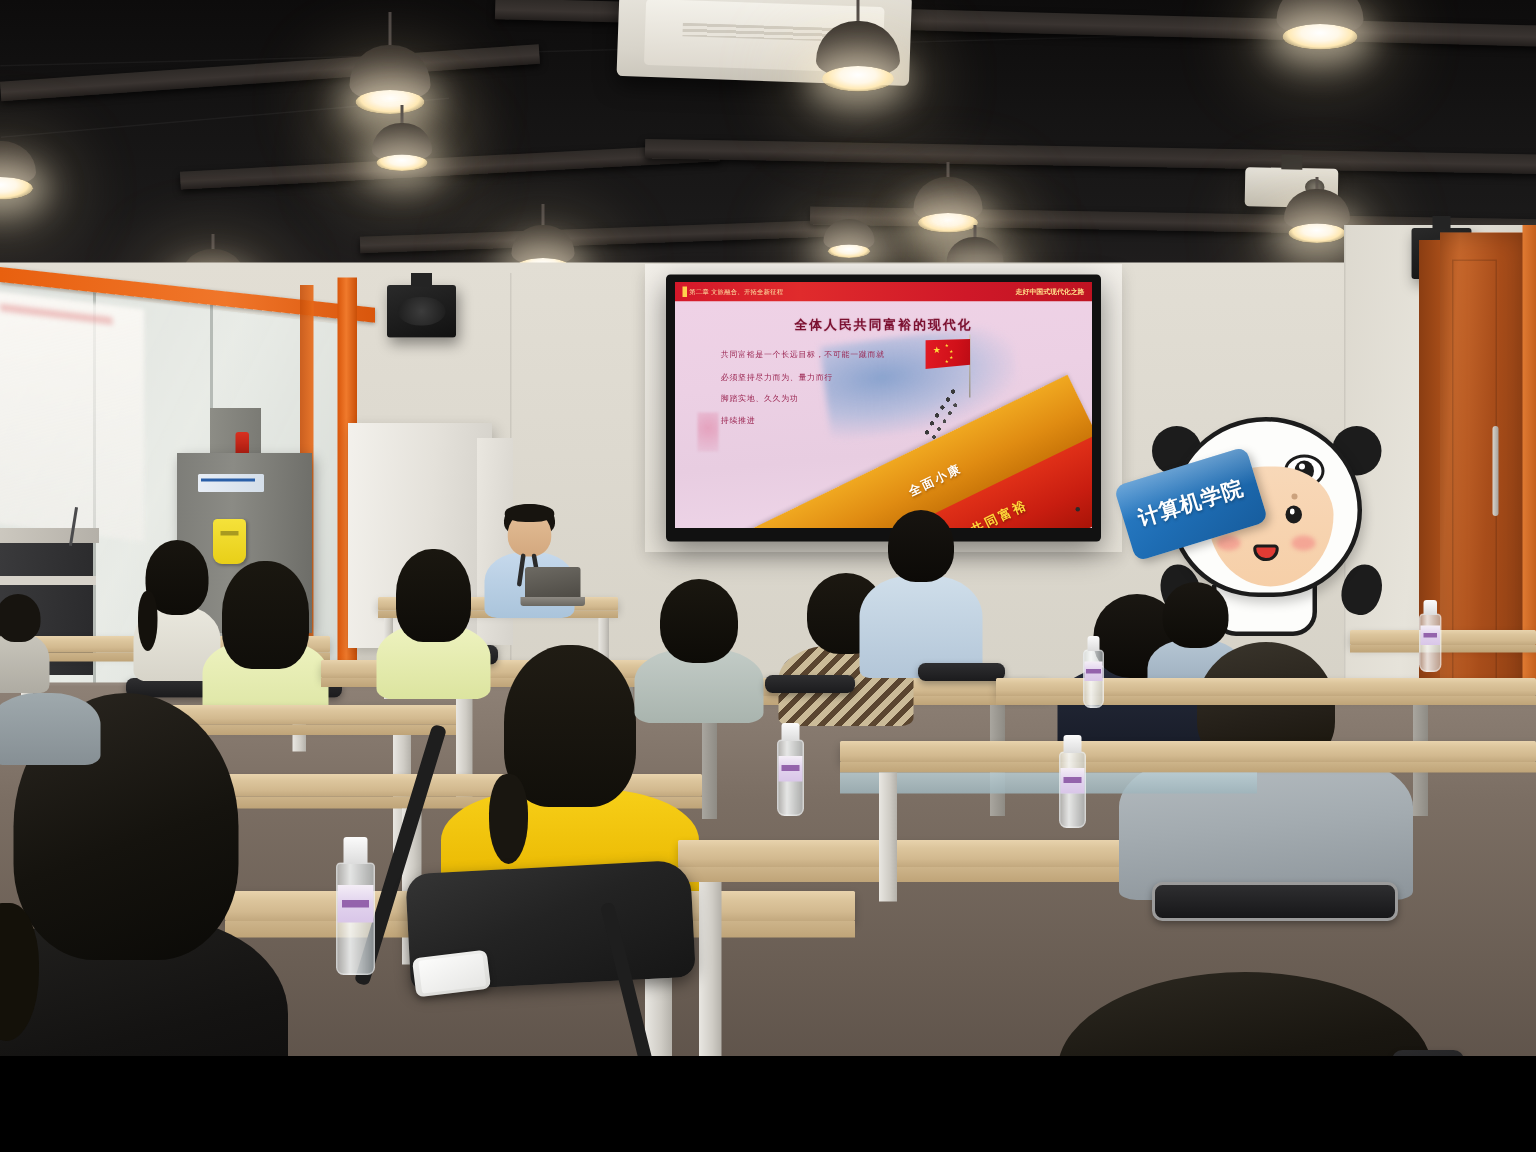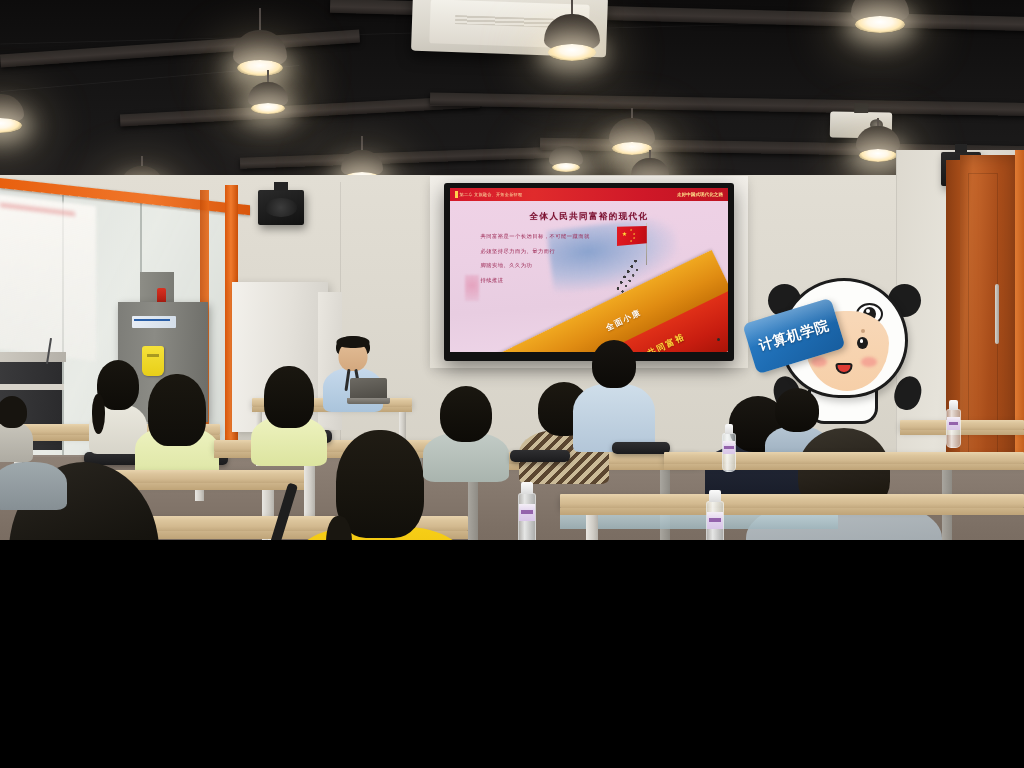--- a/index.html
+++ b/index.html
@@ -1,21 +1,21 @@
 <!DOCTYPE html>
 <html><head>
 <meta charset="utf-8">
 <style>
   * { margin:0; padding:0; box-sizing:border-box; }
   body {
     width:1024px; height:768px; overflow:hidden;
     font-family:"Liberation Sans", sans-serif;
     background:#000;
   }
-  #scene { position:relative; width:1024px; height:540px; overflow:hidden; }
+  #scene { position:relative; width:1024px; height:704px; overflow:hidden; }
 
   
   .ceiling {
     position:absolute; left:0; top:0; width:1024px; height:200px;
     background:linear-gradient(180deg,#0d0c0c 0%,#151414 40%,#1b1a1a 75%,#232020 100%);
   }
   .beam {
     position:absolute; background:linear-gradient(180deg,#2e2a27,#3a3431 55%,#231f1d);
     box-shadow:0 2px 5px rgba(0,0,0,.7);
   }

